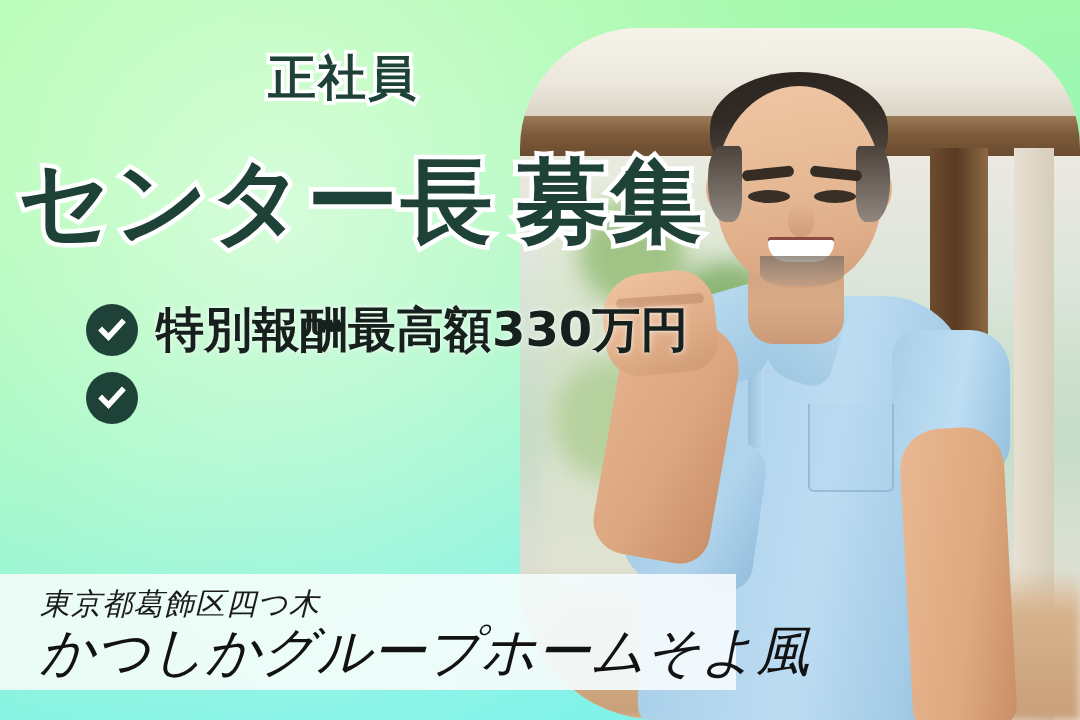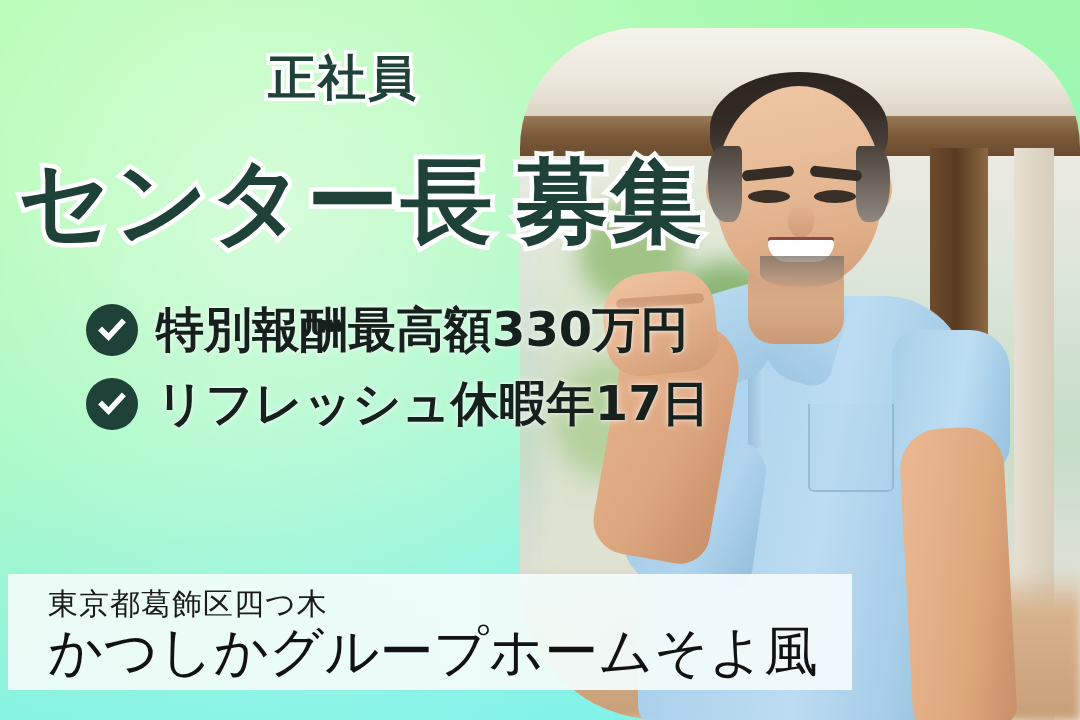--- a/index.html
+++ b/index.html
@@ -280,23 +280,24 @@
     font-weight: bold;
     color: #16201c;
     letter-spacing: 0px;
     white-space: nowrap;
     text-shadow: 0 0 8px rgba(255,255,255,0.55), 0 0 3px rgba(255,255,255,0.8);
   }
 
   
   .banner {
     position: absolute;
-    left: 8px; top: 574px;
-    width: 844px; height: 116px;
+    left: 0; top: 574px;
+    width: 736px; height: 116px;
     background: linear-gradient(90deg, rgba(238,252,248,0.96) 0%, rgba(242,253,250,0.95) 55%, rgba(245,250,254,0.93) 100%);
+    font-style: italic;
   }
   .banner-line1 {
     position: absolute;
     left: 40px; top: 10px;
     font-size: 30px;
     color: #1b1b1b;
     letter-spacing: 1px;
     white-space: nowrap;
   }
   .banner-line2 {
@@ -373,21 +374,20 @@
       <span class="bullet-text">特別報酬最高額330万円</span>
     </div>
 
 
     <div class="bullet">
       <span class="check">
         <svg width="30" height="30" viewBox="0 0 30 30" aria-hidden="true">
           <path d="M5 15.5 L11.5 22 L25 7.5" fill="none" stroke="#ffffff" stroke-width="5.5" stroke-linecap="square" stroke-linejoin="miter"></path>
         </svg>
       </span>
-      <span class="bullet-text">リフレッシュ休暇年17日</span>
     </div>
 
   </div>
 
   <div class="banner">
     <div class="banner-line1">東京都葛飾区四つ木</div>
     <div class="banner-line2">かつしかグループホームそよ風</div>
   </div>
 
 </div>

